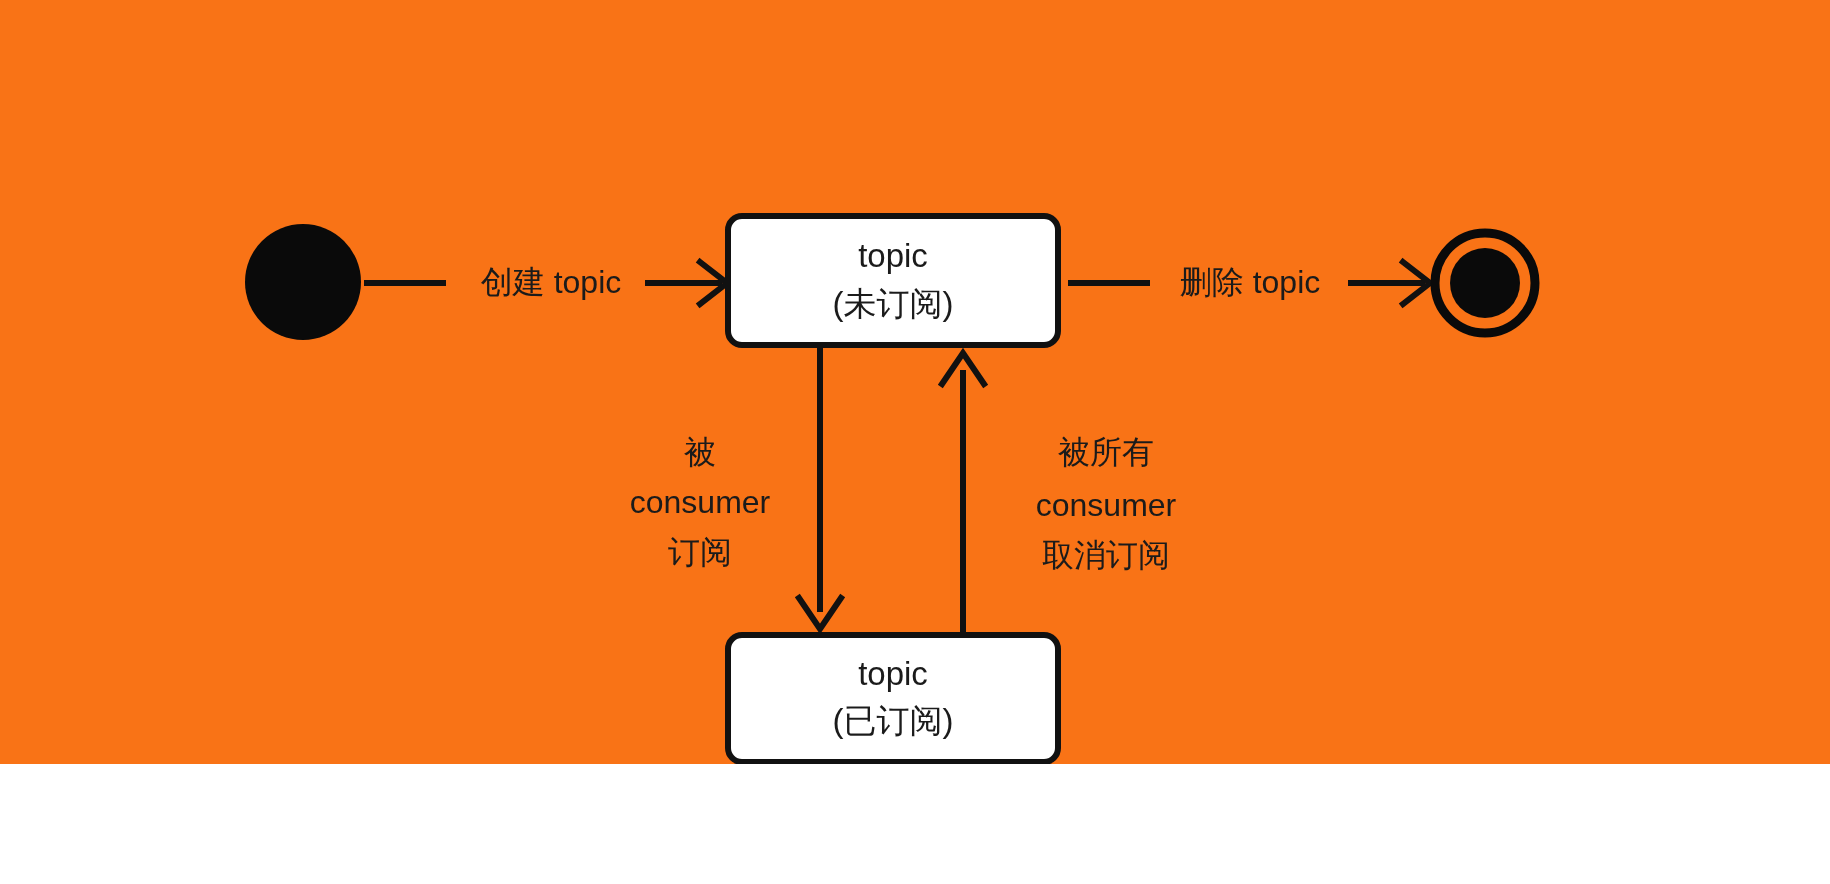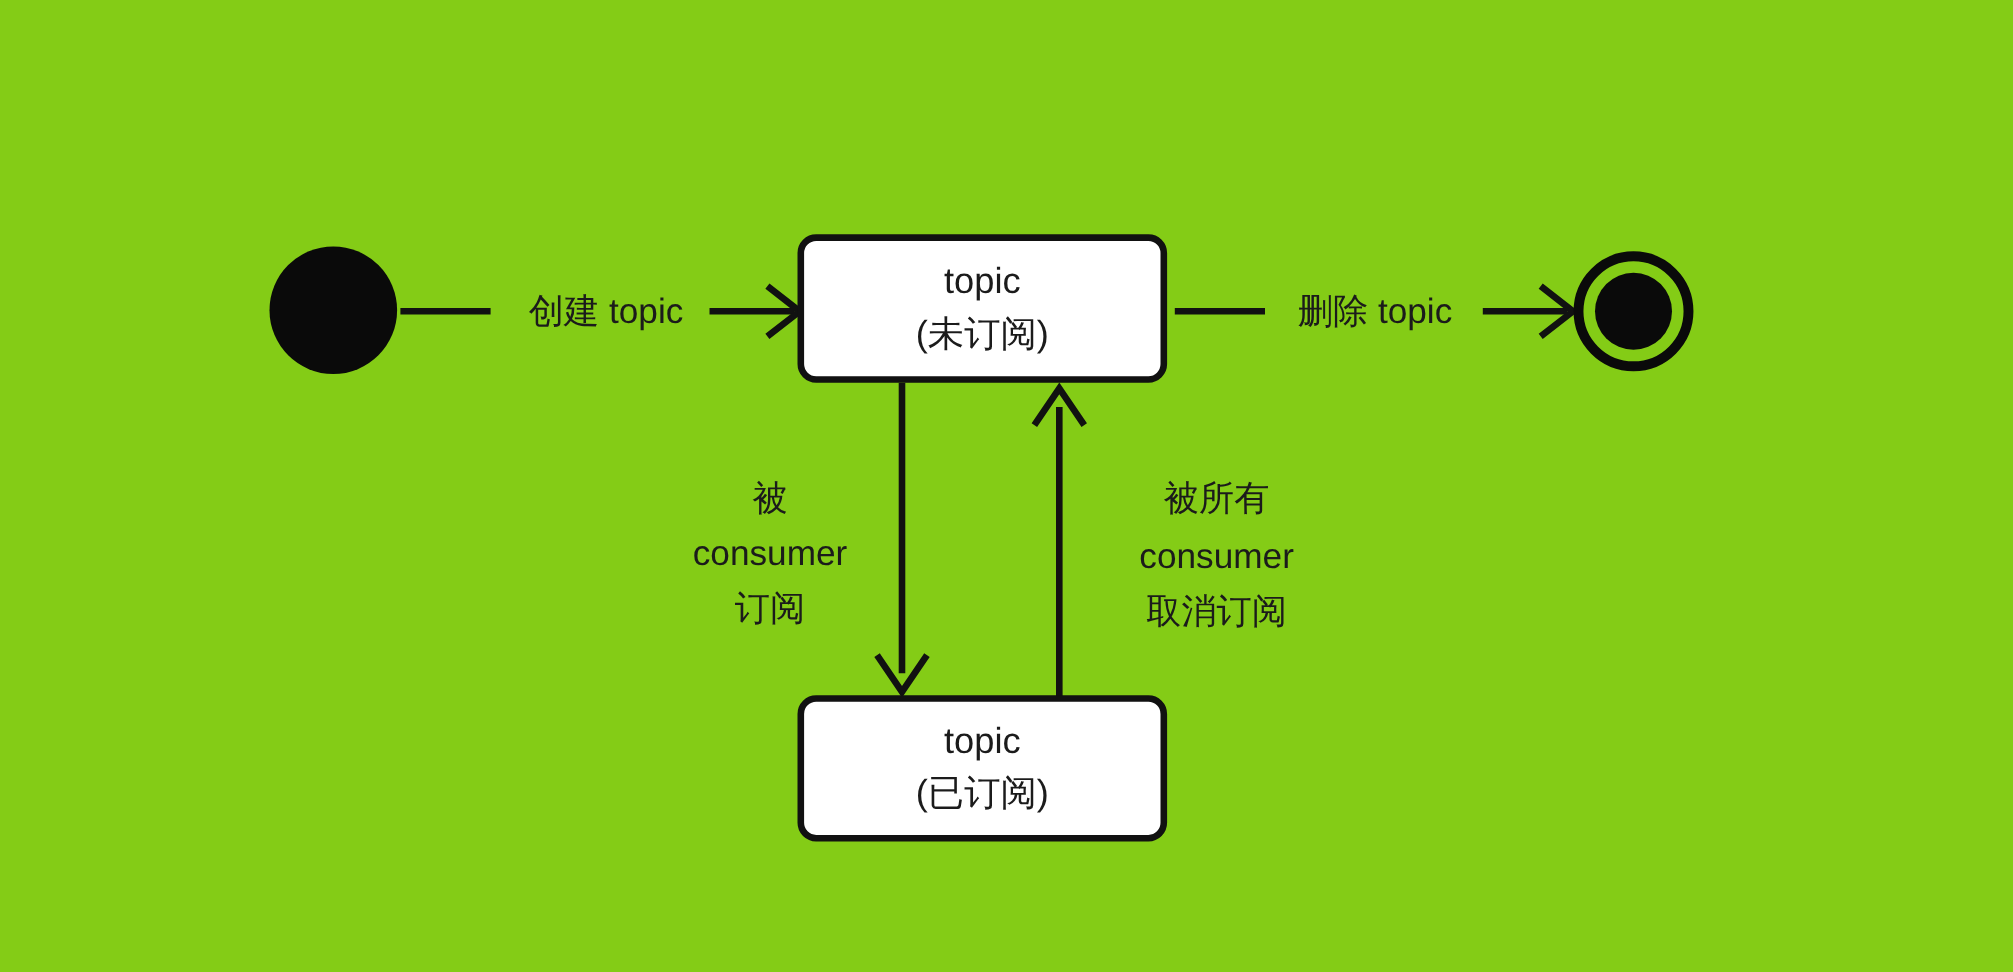--- a/index.html
+++ b/index.html
@@ -7,22 +7,22 @@
     margin: 0;
     padding: 0;
     background: #ffffff;
   }
   body {
     font-family: "Liberation Sans", "DejaVu Sans", sans-serif;
   }
   #canvas {
     position: relative;
     width: 1830px;
-    height: 884px;
-    background: #84cc16;
+    height: 764px;
+    background: #f97316;
     overflow: hidden;
   }
   #diagram-svg {
     position: absolute;
     left: 0;
     top: 0;
     width: 1830px;
     height: 884px;
     display: block;
   }

